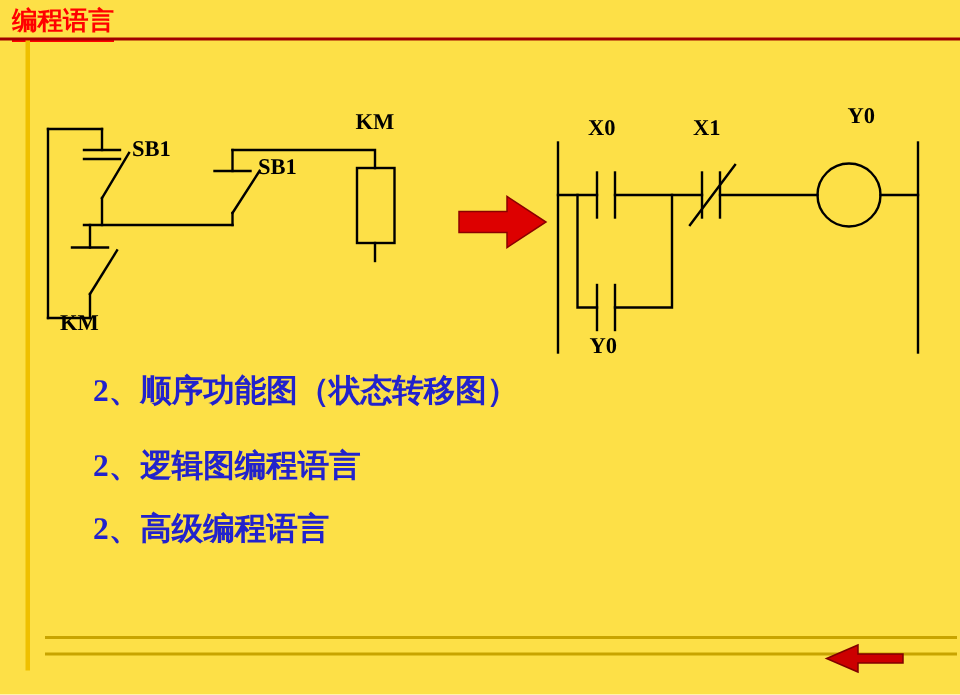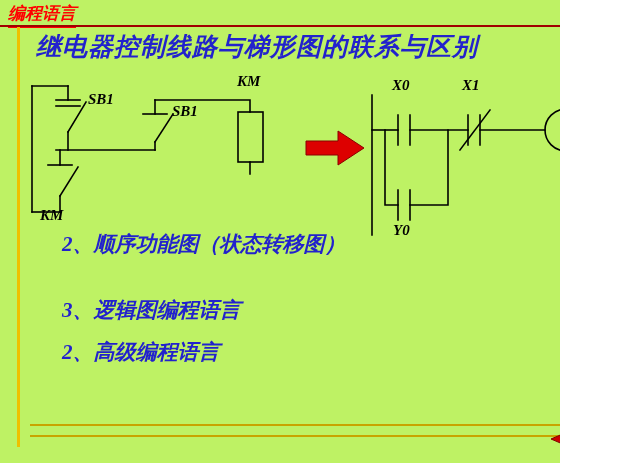--- a/index.html
+++ b/index.html
@@ -1,56 +1,54 @@
 <!DOCTYPE html>
 <html><head>
 <meta charset="utf-8">
 <style>
   html, body { margin: 0; padding: 0; background: #ffffff; }
   .slide {
-    position: relative; width: 560px; height: 463px;
-    background: #bef264; overflow: hidden;
+    position: relative; width: 640px; height: 463px;
+    background: #fde047; overflow: hidden;
     font-family: "Liberation Serif", serif;
-    font-style: italic;
   }
   .tag {
     position: absolute; left: 8px; top: 2px;
     font-size: 17px; font-weight: bold; color: #FF0000;
     border-bottom: 2px solid #FF0000; padding-bottom: 1px;
     white-space: nowrap;
   }
   .top-rule { position: absolute; left: 0; top: 25px; width: 640px; height: 2px; background: #A00000; }
   .left-rule { position: absolute; left: 17px; top: 27px; width: 3px; height: 420px; background: #EFC000; }
   .title {
     position: absolute; left: 36px; top: 30px;
     font-size: 25px; font-weight: bold; color: #2222CC;
     letter-spacing: 1px; white-space: nowrap;
   }
   .diagram { position: absolute; left: 0; top: 68px; }
   .list-item {
     position: absolute; left: 62px;
     font-size: 21px; font-weight: bold; color: #2222CC;
     white-space: nowrap;
   }
-  #li0 { top: 230px; }
+  #li0 { top: 246px; }
   #li1 { top: 296px; }
   #li2 { top: 338px; }
   .rule-a { position: absolute; left: 30px; top: 424px; width: 608px; height: 2px; background: #C8A400; }
   .rule-b { position: absolute; left: 30px; top: 435px; width: 608px; height: 2px; background: #C8A400; }
   .back-arrow { position: absolute; left: 546px; top: 429px; cursor: pointer; }
   svg text { font-family: "Liberation Serif", serif; font-weight: bold; font-size: 15px; fill: #000; }
 </style>
 </head>
 <body>
 
 <div class="slide">
   <div class="tag">编程语言</div>
   <div class="top-rule"></div>
   <div class="left-rule"></div>
-  <div class="title">继电器控制线路与梯形图的联系与区别</div>
 
   <svg class="diagram" width="640" height="182" viewBox="0 0 640 182">
 
     <g stroke="#000" stroke-width="1.6" fill="none" stroke-linecap="square">
       <path d="M32,18 V144"></path>
       <path d="M32,18 H68"></path>
       <g>
         <path d="M68,18 V32"></path>
         <path d="M56,32 H80"></path>
         <path d="M56,38 H80"></path>
@@ -110,21 +108,21 @@
       <text x="40" y="152">KM</text>
       <text x="392" y="22">X0</text>
       <text x="462" y="22">X1</text>
       <text x="565" y="14">Y0</text>
       <text x="393" y="167">Y0</text>
     </g>
   </svg>
 
   <div>
     <div id="li0" class="list-item">2、顺序功能图（状态转移图）</div>
-    <div id="li1" class="list-item">3、逻辑图编程语言</div>
+    <div id="li1" class="list-item">2、逻辑图编程语言</div>
     <div id="li2" class="list-item">2、高级编程语言</div>
   </div>
 
   <div class="rule-a"></div>
   <div class="rule-b"></div>
 
   <svg class="back-arrow" width="58" height="20" viewBox="0 0 58 20">
     <polygon points="56,7 26,7 26,1 5,10 26,19 26,13 56,13" fill="#CC0000" stroke="#800000" stroke-width="1"></polygon>
   </svg>
 </div>

